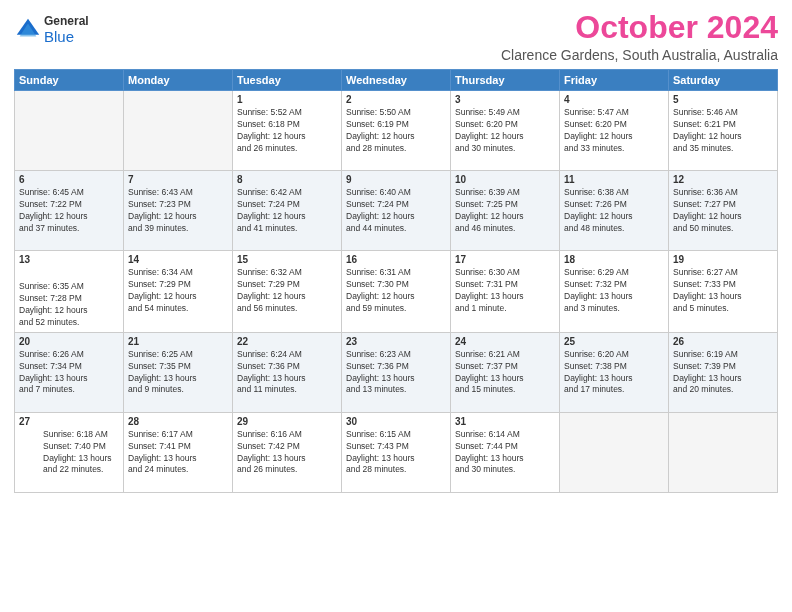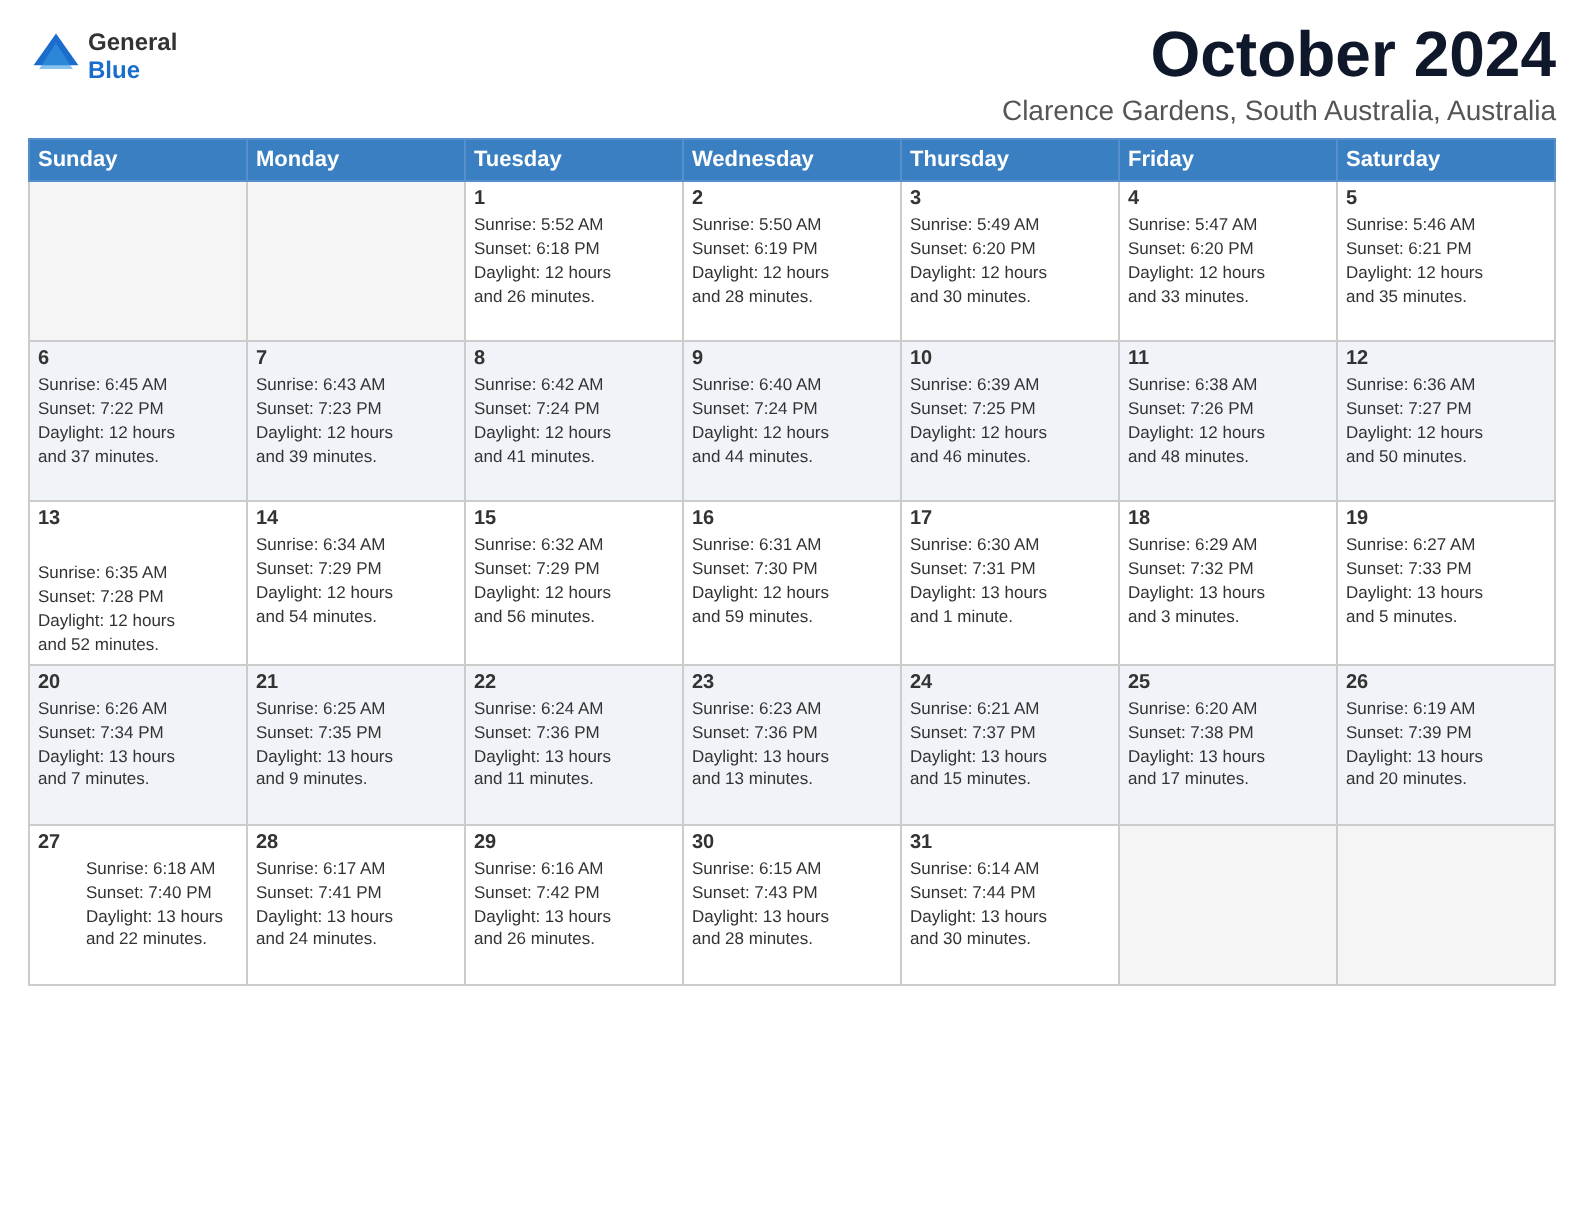--- a/index.html
+++ b/index.html
@@ -30,21 +30,21 @@
       width: 28px;
       height: 28px;
       margin-right: 2px;
     }
     .title-block {
       text-align: right;
     }
     .month-title {
       font-size: 32px;
       font-weight: bold;
-      color: #0f172a;
+      color: #ec4899;
       line-height: 1.1;
     }
     .subtitle {
       font-size: 14px;
       color: #555;
       margin-top: 2px;
     }
     .calendar {
       width: 100%;
       border-collapse: collapse;
@@ -94,21 +94,21 @@
 
 <div class="page">
   <div class="header">
     <div class="logo">
       <svg class="logo-icon" viewBox="0 0 30 30">
         <polygon points="15,3 27,20 3,20" fill="#1a6dcc"></polygon>
         <polygon points="15,8 24,22 6,22" fill="#3a9ae0" opacity="0.6"></polygon>
       </svg>
       <div>
         <div style="font-size:12px;font-weight:bold;color:#333;">General</div>
-        <div style="font-size:12px;font-weight:bold;color:#1a6dcc;">Blue</div>
+        <div style="font-size:15px;font-weight:normal;color:#1a6dcc;">Blue</div>
       </div>
     </div>
     <div class="title-block">
       <div class="month-title">October 2024</div>
       <div class="subtitle">Clarence Gardens, South Australia, Australia</div>
     </div>
   </div>
 
   <table class="calendar">
     <thead>

